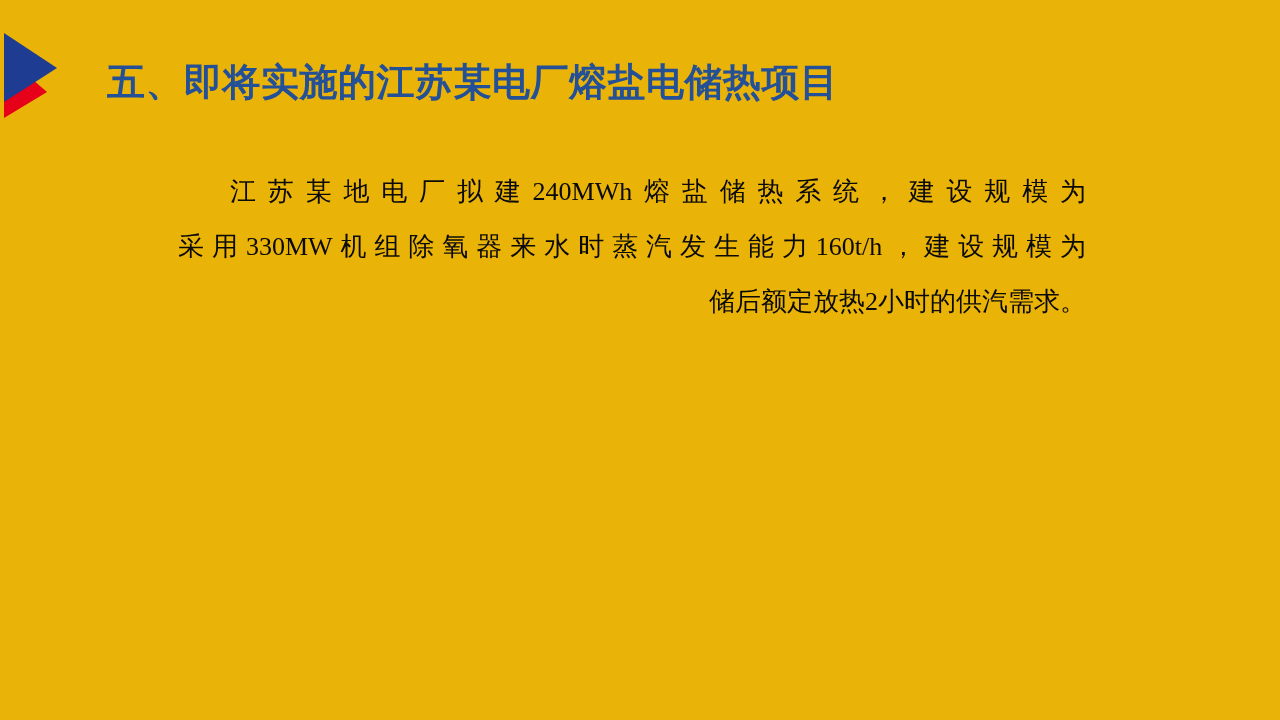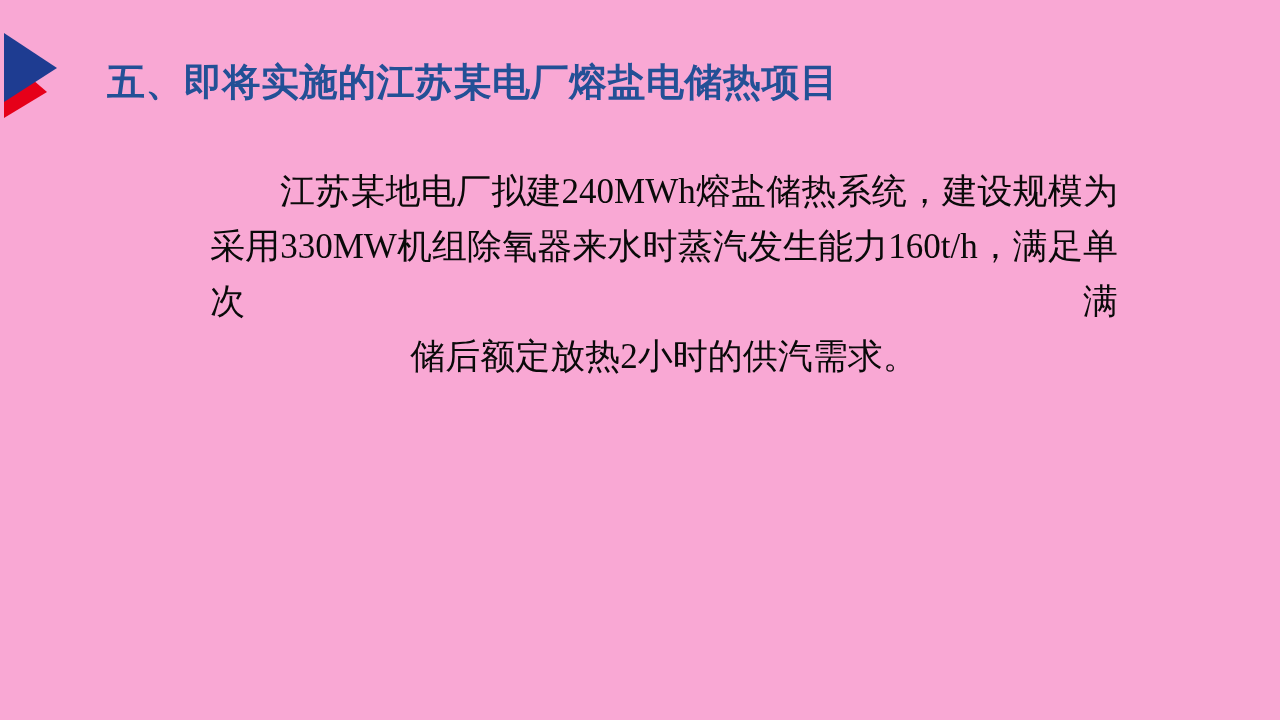--- a/index.html
+++ b/index.html
@@ -4,21 +4,21 @@
 <style>
   html, body {
     margin: 0;
     padding: 0;
     background: #ffffff;
   }
   .slide {
     position: relative;
     width: 1280px;
     height: 720px;
-    background: #f9a8d4;
+    background: #eab308;
     overflow: hidden;
     font-family: "Liberation Serif", "DejaVu Serif", serif;
   }
   .corner-deco {
     position: absolute;
     left: 0;
     top: 0;
     width: 70px;
     height: 125px;
   }
@@ -32,52 +32,51 @@
     letter-spacing: 0.5px;
     color: #235096;
     white-space: nowrap;
     font-family: "Liberation Serif", "DejaVu Serif", serif;
   }
   .slide-body {
     position: absolute;
     left: 178px;
     top: 164px;
     width: 908px;
-    font-size: 35px;
+    font-size: 26px;
     line-height: 55px;
     color: #0a0a0a;
     font-family: "Liberation Serif", "DejaVu Serif", serif;
-    margin-left: 32px;
   }
   .body-line {
     width: 100%;
   }
   .body-line.just {
     text-align: justify;
     text-align-last: justify;
     text-justify: inter-character;
   }
   .body-line.indent {
     text-indent: 2em;
   }
   .body-line.last {
-    text-align: center;
+    text-align: right;
   }
 </style>
 </head>
 <body>
 
 <div class="slide">
 
   <svg class="corner-deco" viewBox="0 0 70 125" xmlns="http://www.w3.org/2000/svg">
     <polygon points="4,55 47,92 4,118" fill="#E60019"></polygon>
     <polygon points="4,33 57,68 4,102" fill="#1E3C91"></polygon>
   </svg>
 
   <h1 class="slide-title">五、即将实施的江苏某电厂熔盐电储热项目</h1>
 
   <div class="slide-body">
     <div class="body-line just indent">江苏某地电厂拟建240MWh熔盐储热系统，建设规模为</div>
-    <div class="body-line just">采用330MW机组除氧器来水时蒸汽发生能力160t/h，满足单次满</div>
+    <div class="body-line just">采用330MW机组除氧器来水时蒸汽发生能力160t/h，建设规模为</div>
     <div class="body-line last">储后额定放热2小时的供汽需求。</div>
   </div>
 
 </div>
 
 </body></html>

